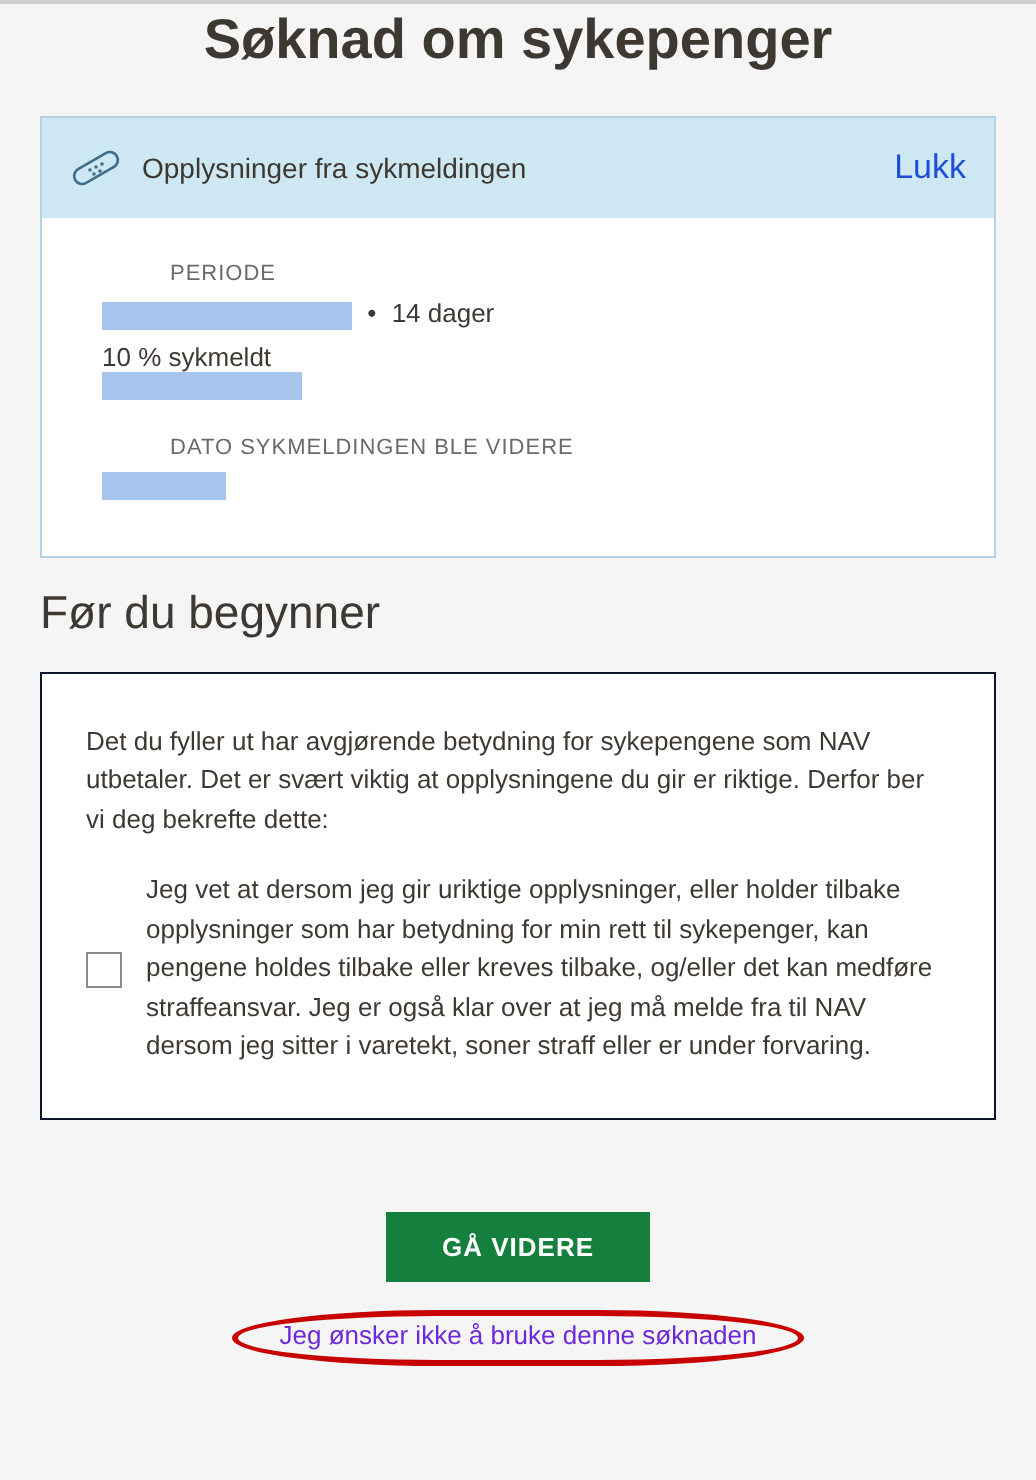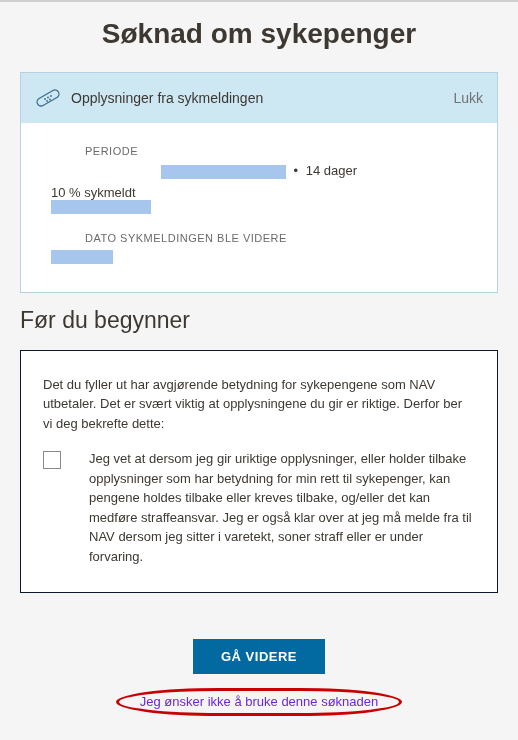--- a/index.html
+++ b/index.html
@@ -11,43 +11,43 @@
   }
   .topbar {
     height: 2px;
     background: #cfcfcf;
   }
   .page-title {
     text-align: center;
     font-size: 28px;
     font-weight: 700;
     color: #3e3832;
-    padding: 16px 0 22px 0;
+    padding: 2px 0 22px 0;
   }
   .panel {
     margin: 0 20px 8px 20px;
     border: 1px solid #b5d2e2;
     background: #fff;
   }
   .panel-hdr {
     background: #cde7f3;
     display: flex;
     align-items: center;
     padding: 12px 14px;
     position: relative;
   }
   .panel-hdr .hdr-text {
     color: #3e3832;
     font-size: 14px;
     margin-left: 10px;
   }
   .panel-hdr .close-link {
     margin-left: auto;
-    color: #737373;
-    font-size: 14px;
+    color: #1d4ed8;
+    font-size: 17px;
     cursor: pointer;
   }
   .bandage-icon svg { display: block; }
   .panel-body {
     padding: 22px 30px 28px 30px;
   }
   .section-label {
     font-size: 11px;
     letter-spacing: 0.5px;
     color: #6a6a6a;
@@ -55,21 +55,21 @@
     margin-bottom: 6px;
     padding-left: 34px;
   }
   .section-label:first-child { margin-top: 0; }
   .redact {
     display: inline-block;
     background: #a7c6ed;
     height: 14px;
     vertical-align: middle;
   }
-  .period-line { font-size: 13px; color: #3e3832; text-align: center; }
+  .period-line { font-size: 13px; color: #3e3832; }
   .period-line .redact { width: 125px; }
   .period-sep { margin: 0 4px; }
   .subline { font-size: 13px; color: #3e3832; margin-top: 6px; }
   .employer .redact { width: 100px; display:block; }
   .datewritten .redact { width: 62px; display:block; }
 
   .section-title {
     font-size: 23px;
     font-weight: 400;
     color: #3e3832;
@@ -83,22 +83,22 @@
     padding: 24px 22px 26px 22px;
   }
   .intro-text {
     font-size: 13px;
     line-height: 1.5;
     color: #3e3832;
     margin-bottom: 16px;
   }
   .chk-wrap {
     display: flex;
-    align-items: flex-start;
-    gap: 28px;
+    align-items: center;
+    gap: 12px;
   }
   .chk {
     width: 18px;
     height: 18px;
     border: 1px solid #8a8a8a;
     background: #fff;
     flex: 0 0 18px;
     margin-top: 2px;
     cursor: pointer;
   }
@@ -109,21 +109,21 @@
   }
 
   .actions {
     margin: 46px 20px 18px 20px;
     display: flex;
     flex-direction: column;
     align-items: center;
     gap: 14px;
   }
   .primary-btn {
-    background: #0369a1;
+    background: #15803d;
     color: #fff;
     border: none;
     font-size: 13px;
     font-weight: 700;
     letter-spacing: 0.5px;
     padding: 10px 28px;
     cursor: pointer;
   }
   .secondary-wrap {
     position: relative;

